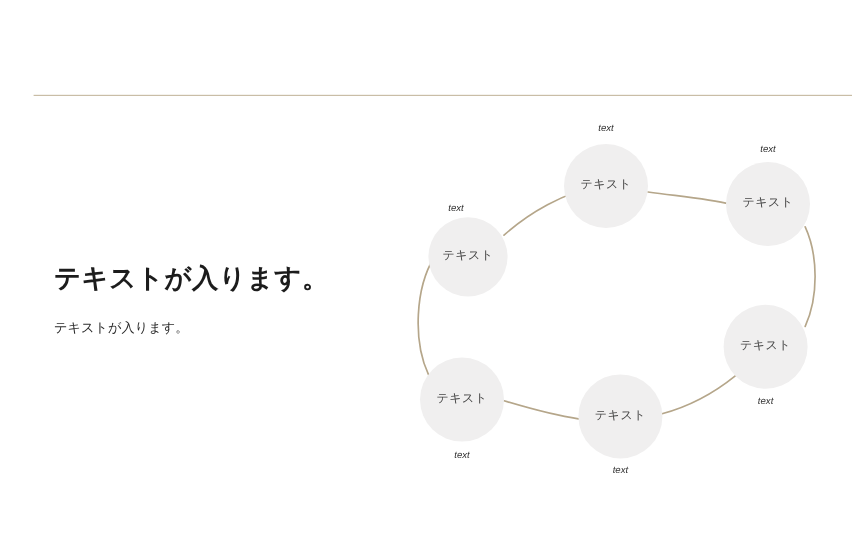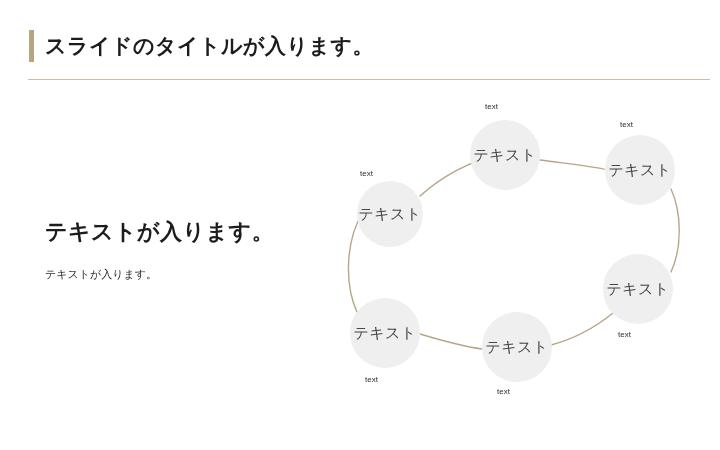--- a/index.html
+++ b/index.html
@@ -103,46 +103,43 @@
     position: absolute;
     width: 70px;
     height: 70px;
     border-radius: 50%;
     background: #f0efef;
     display: flex;
     align-items: center;
     justify-content: center;
   }
   .node-label {
-    font-size: 15px;
+    font-size: 10px;
     color: #464646;
     letter-spacing: 0.4px;
     line-height: 12px;
     white-space: nowrap;
     text-align: center;
   }
   .node-caption {
     position: absolute;
     font-size: 8px;
     color: #2f2f2f;
     line-height: 10px;
     white-space: nowrap;
-    text-align: left;
+    text-align: center;
     width: 40px;
+    font-style: italic;
   }
 </style>
 </head>
 <body>
 
 <div class="slide">
 
-  <div class="header">
-    <div class="title-accent-bar"></div>
-    <div class="slide-title">スライドのタイトルが入ります。</div>
-  </div>
   <div class="header-divider"></div>
 
   <div class="copy-block">
     <div class="copy-heading">テキストが入ります。</div>
     <div class="copy-body">テキストが入ります。</div>
   </div>
 
   <div class="diagram">
     <svg class="diagram-svg" viewBox="0 0 390 325">
       <path id="cycle-arc" fill="none" stroke="#b5a68a" stroke-width="1.4" stroke-linecap="round" d="M 27 224

